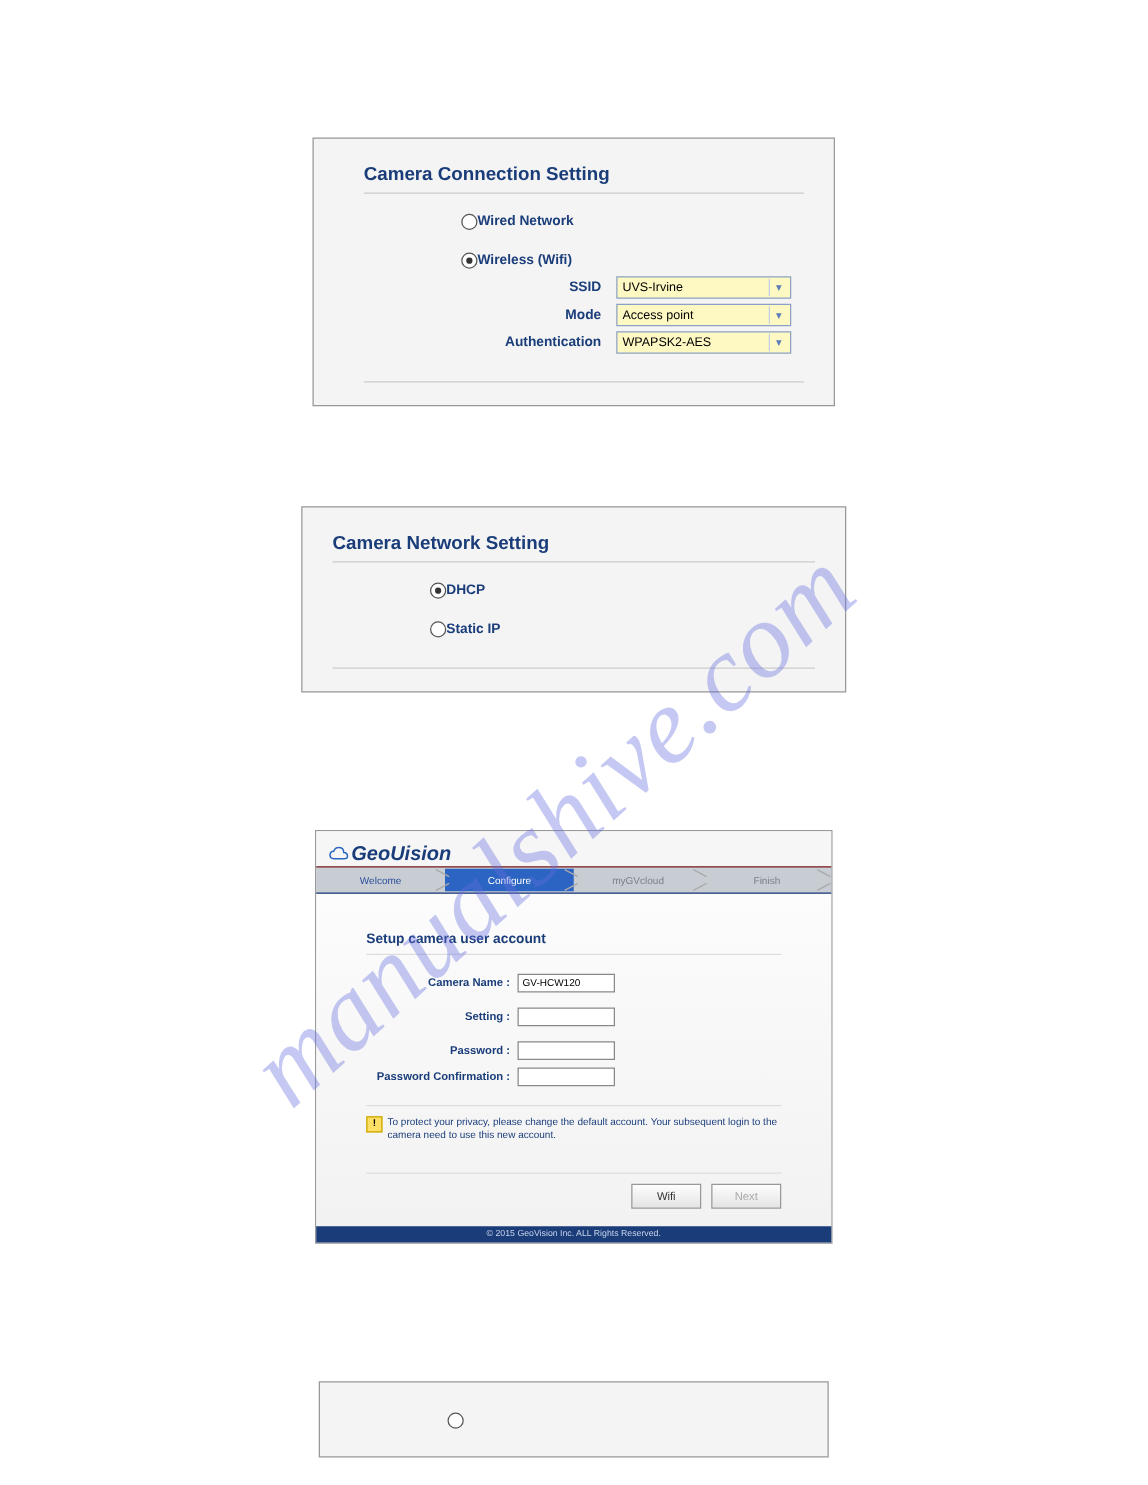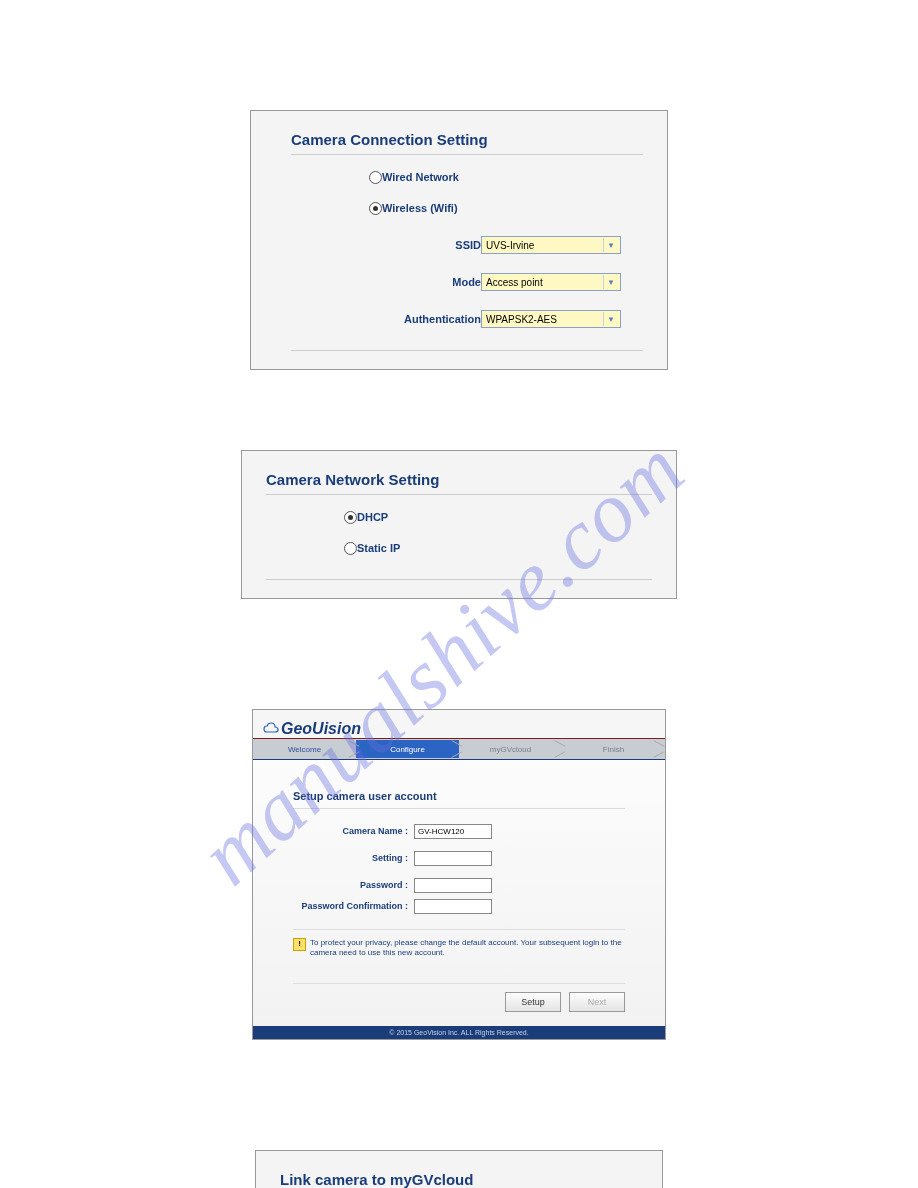--- a/index.html
+++ b/index.html
@@ -59,23 +59,22 @@
   .radio.checked::after {
     content: "";
     width: 5px;
     height: 5px;
     background: #333;
     border-radius: 50%;
   }
   .field-row {
     display: flex;
     align-items: center;
-    gap: 0;
+    gap: 12px;
     padding: 2px 0;
-    margin-top: 15px;
   }
   .field-label {
     color: #1a3d7a;
     font-weight: bold;
     font-size: 11px;
     width: 190px;
     text-align: right;
   }
   .select {
     border: 1px solid #8aa0c8;
@@ -412,31 +411,30 @@
         <span class="wiz-label">Password Confirmation :</span>
         <div class="wiz-input"></div>
       </div>
 
       <div class="note-row">
         <span class="warn-icon">!</span>
         <span>To protect your privacy, please change the default account. Your subsequent login to the camera need to use this new account.</span>
       </div>
 
       <div class="btn-row">
-        <div class="btn">Setup</div>
+        <div class="btn">Wifi</div>
         <div class="btn disabled">Next</div>
       </div>
     </div>
     <div class="footer-bar">© 2015 GeoVision Inc. ALL Rights Reserved.</div>
   </div>
 
   <div class="gap-xl"></div>
 
   <div class="panel panel4">
-    <div class="h1title">Link camera to myGVcloud</div>
     <div class="opt-row">
       <span class="radio"></span>
 
     </div>
 
   </div>
 
 </div>
 
 </body></html>

